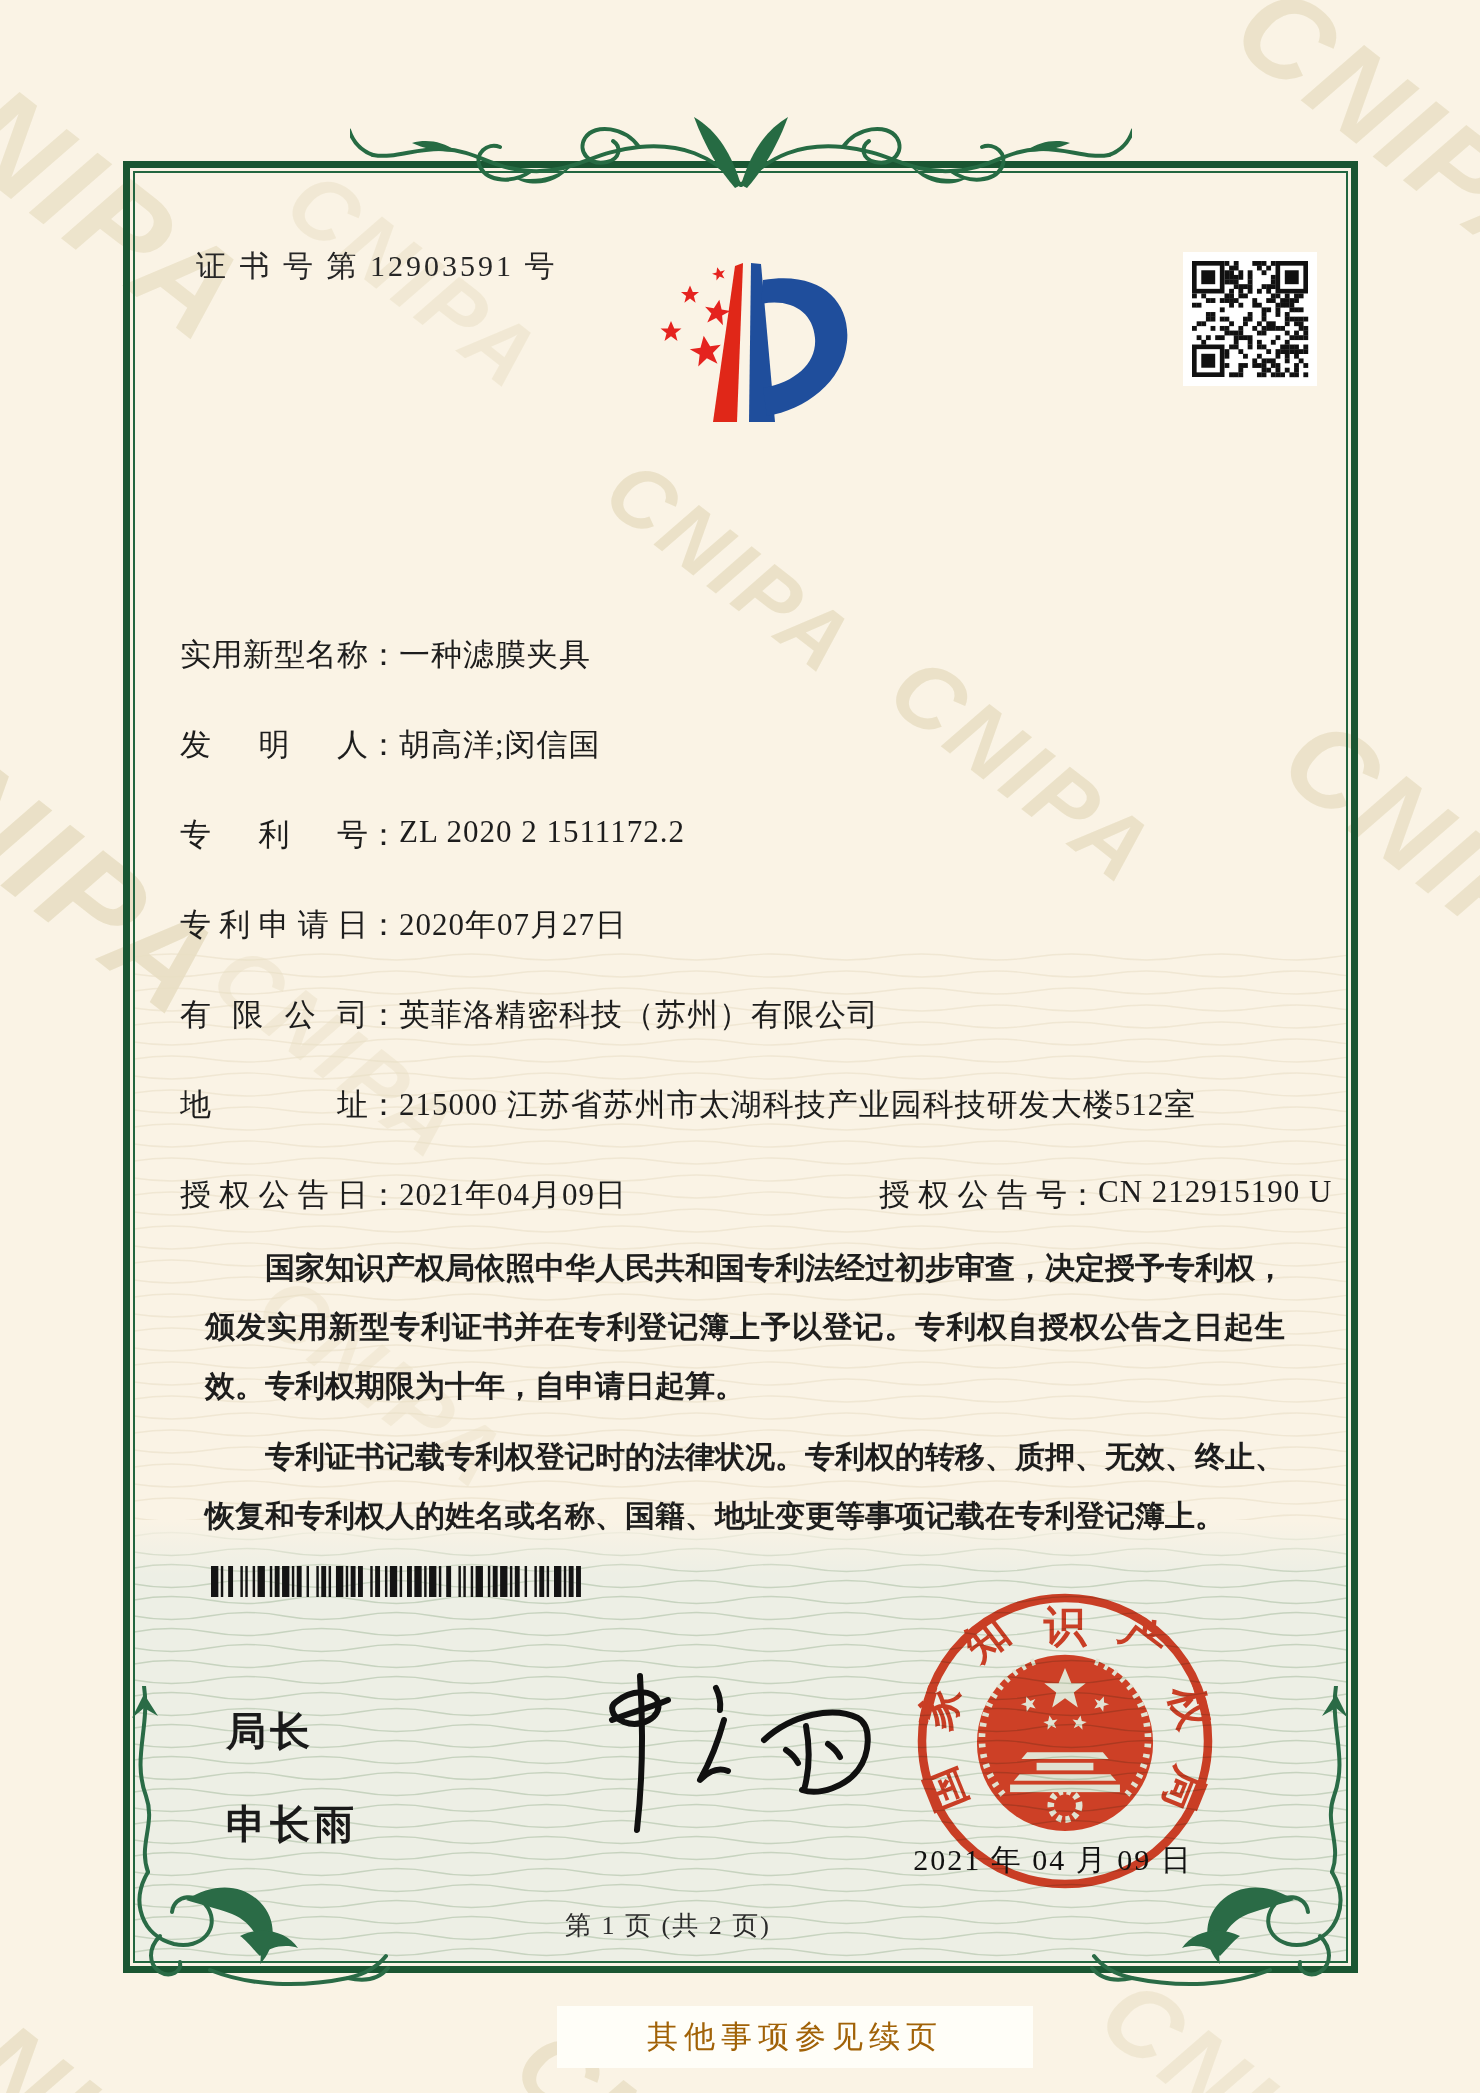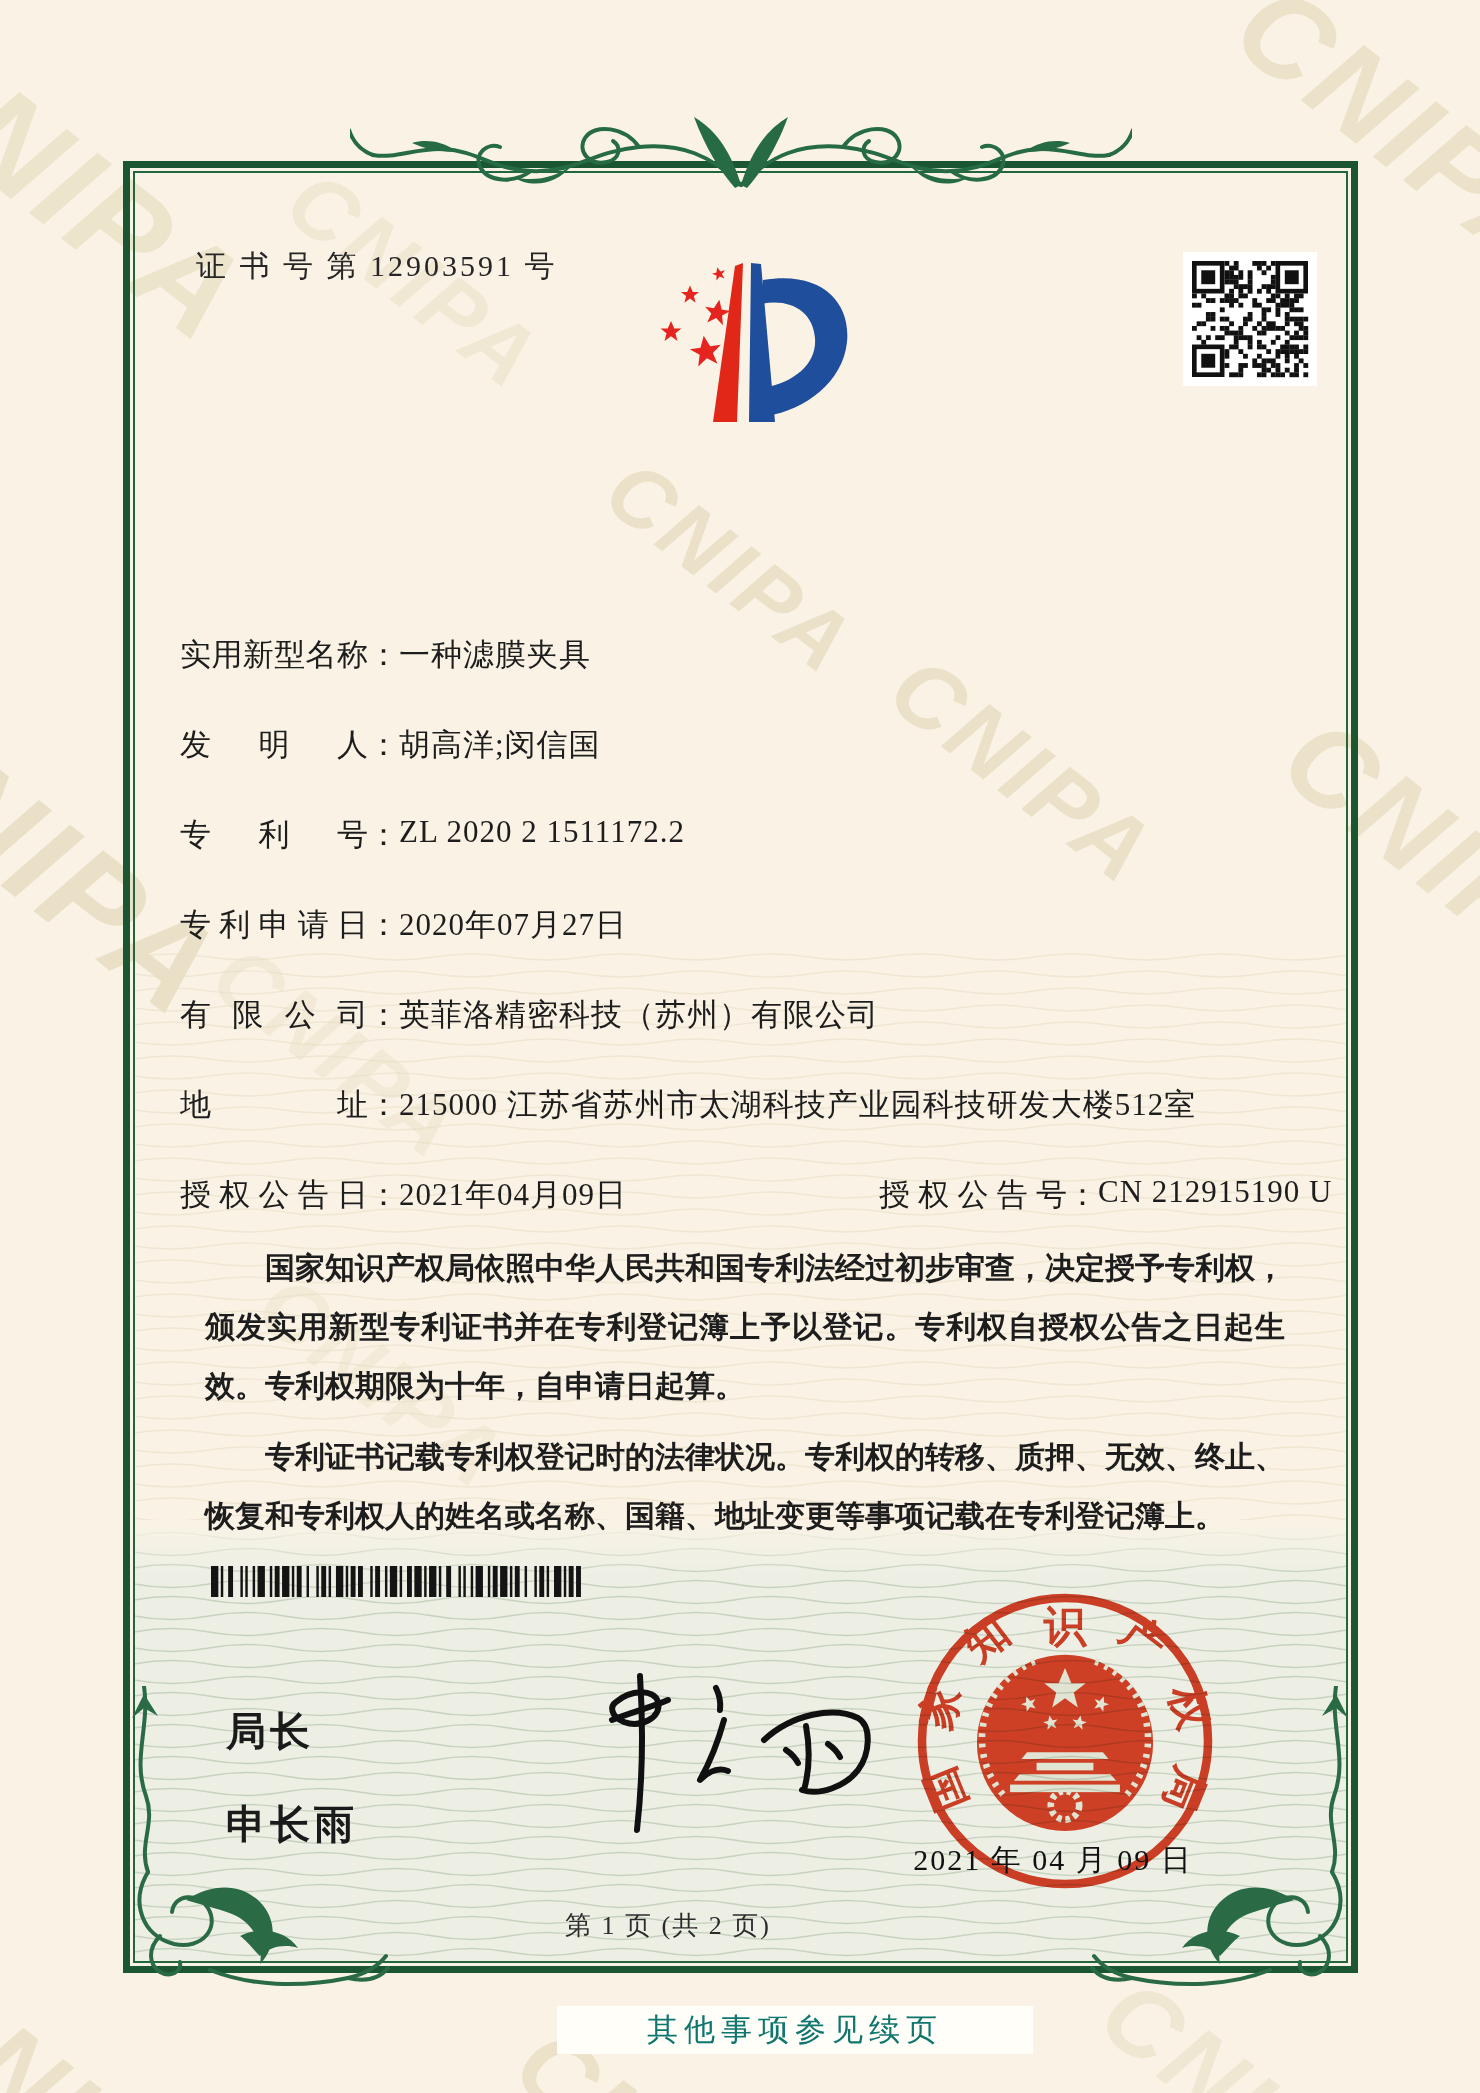--- a/index.html
+++ b/index.html
@@ -53,23 +53,23 @@
   .barcode{position:absolute;left:211px;top:1566px;}
   .signer{position:absolute;left:226px;top:1704px;font-family:"Liberation Sans","DejaVu Sans",sans-serif;
           font-weight:700;font-size:40px;color:#1a1a1a;letter-spacing:4px;}
   .signer div{margin-bottom:38px;}
   .signature{position:absolute;left:596px;top:1662px;}
   .seal{position:absolute;left:904px;top:1580px;mix-blend-mode:multiply;opacity:.95;z-index:4;}
   .seal-date{position:absolute;left:888px;top:1840px;width:330px;text-align:center;z-index:5;
              font-size:30px;letter-spacing:2px;color:#111;}
   .page-footer{position:absolute;left:123px;top:1908px;width:1090px;text-align:center;
                font-size:26px;letter-spacing:2px;color:#2b2b2b;}
-  .cont-note{position:absolute;left:557px;top:2006px;width:476px;height:48px;background:#fffef8;
+  .cont-note{position:absolute;left:557px;top:2006px;width:476px;height:62px;background:#fffef8;
              display:flex;align-items:center;justify-content:center;z-index:3;
-             font-size:31px;letter-spacing:6px;color:#0f766e;}
+             font-size:31px;letter-spacing:6px;color:#a16207;}
 </style>
 </head>
 <body>
 
 <div class="page">
 
   <span class="wm wm1">CNIPA</span>
   <span class="wm wm2">CNIPA</span>
   <span class="wm wm3">CNIPA</span>
   <span class="wm wm4">CNIPA</span>

